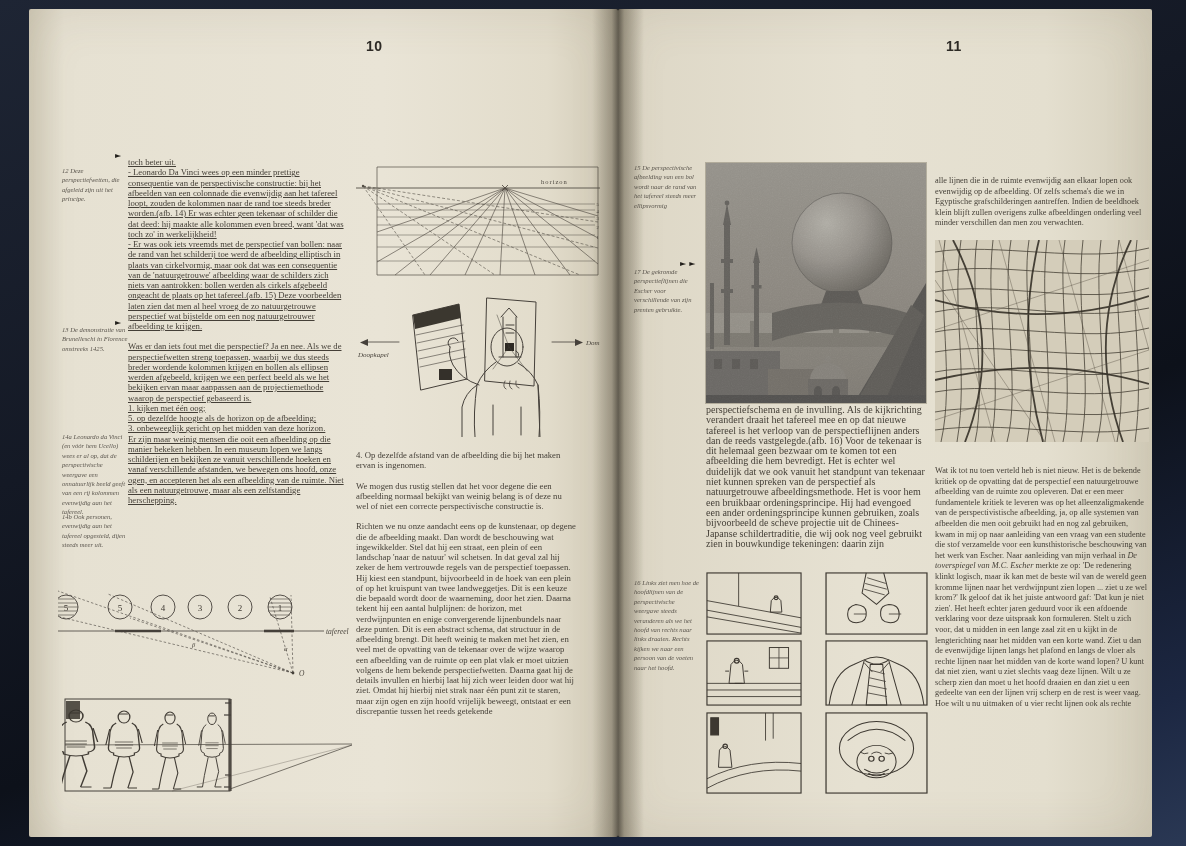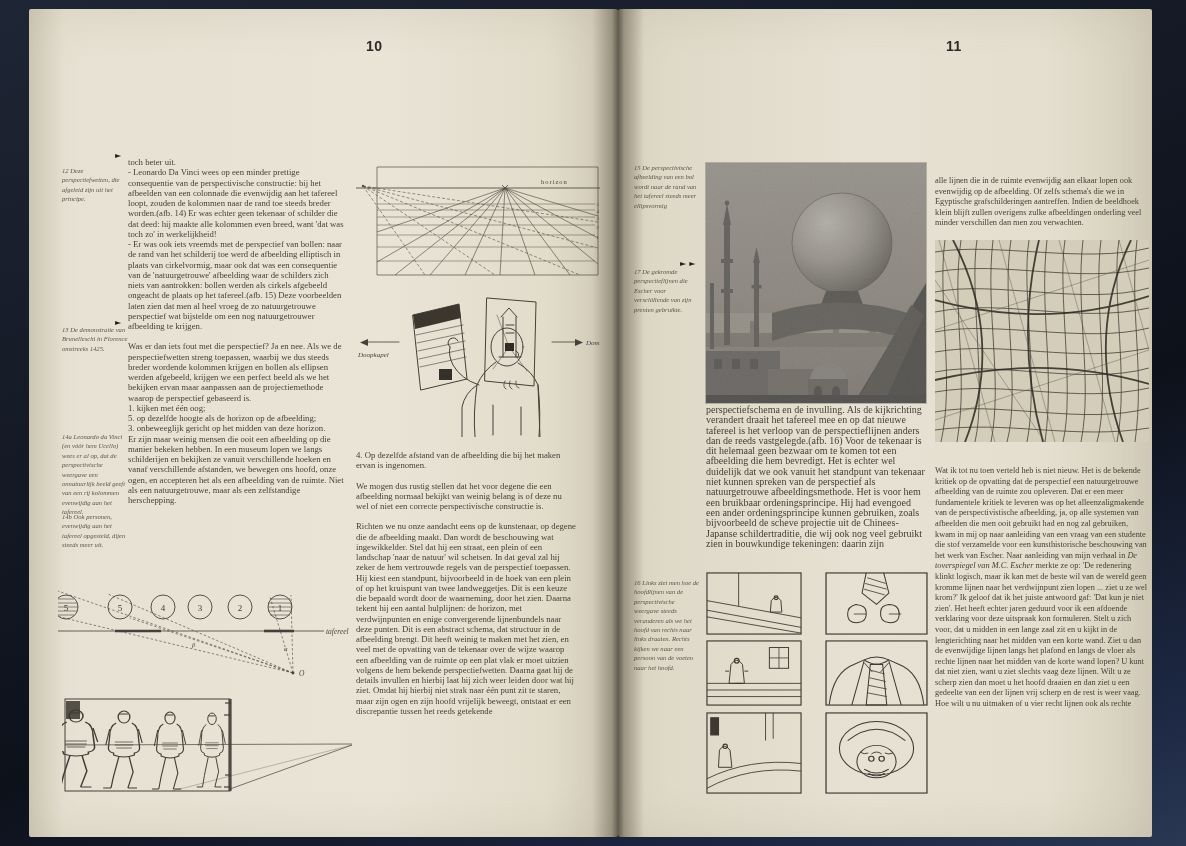--- a/index.html
+++ b/index.html
@@ -64,21 +64,21 @@
     <div class="pnum" style="left:337px;top:29px;">10</div>
 
     <div class="marrow" style="left:86px;top:143px;">►</div>
     <div class="marrow" style="left:86px;top:310px;">►</div>
 
     <div class="mnote" style="left:33px;top:157px;">12 Deze perspectiefwetten, die afgeleid zijn uit het principe.</div>
     <div class="mnote" style="left:33px;top:316px;">13 De demonstratie van Brunelleschi in Florence omstreeks 1425.</div>
     <div class="mnote" style="left:33px;top:423px;">14a Leonardo da Vinci (en vóór hem Ucello) wees er al op, dat de perspectivische weergave een onnatuurlijk beeld geeft van een rij kolommen evenwijdig aan het tafereel.</div>
     <div class="mnote" style="left:33px;top:503px;">14b Ook personen, evenwijdig aan het tafereel opgesteld, dijen steeds meer uit.</div>
 
-    <div class="col t10" style="left:99px;top:148px;width:218px;height:432px;">
+    <div class="col t10" style="left:99px;top:148px;width:218px;height:432px;text-decoration:underline;">
       <p>toch beter uit.</p>
       <p>- Leonardo Da Vinci wees op een minder prettige consequentie van de perspectivische constructie: bij het afbeelden van een colonnade die evenwijdig aan het tafereel loopt, zouden de kolommen naar de rand toe steeds breder worden.(afb. 14) Er was echter geen tekenaar of schilder die dat deed: hij maakte alle kolommen even breed, want 'dat was toch zo' in werkelijkheid!</p>
       <p>- Er was ook iets vreemds met de perspectief van bollen: naar de rand van het schilderij toe werd de afbeelding elliptisch in plaats van cirkelvormig, maar ook dat was een consequentie van de 'natuurgetrouwe' afbeelding waar de schilders zich niets van aantrokken: bollen werden als cirkels afgebeeld ongeacht de plaats op het tafereel.(afb. 15) Deze voorbeelden laten zien dat men al heel vroeg de zo natuurgetrouwe perspectief wat bijstelde om een nog natuurgetrouwer afbeelding te krijgen.</p>
       <p class="gap">Was er dan iets fout met die perspectief? Ja en nee. Als we de perspectiefwetten streng toepassen, waarbij we dus steeds breder wordende kolommen krijgen en bollen als ellipsen werden afgebeeld, krijgen we een perfect beeld als we het bekijken ervan maar aanpassen aan de projectiemethode waarop de perspectief gebaseerd is.</p>
       <p>1. kijken met één oog;</p>
       <p>5. op dezelfde hoogte als de horizon op de afbeelding;</p>
       <p>3. onbeweeglijk gericht op het midden van deze horizon.</p>
       <p>Er zijn maar weinig mensen die ooit een afbeelding op die manier bekeken hebben. In een museum lopen we langs schilderijen en bekijken ze vanuit verschillende hoeken en vanaf verschillende afstanden, we bewegen ons hoofd, onze ogen, en accepteren het als een afbeelding van de ruimte. Niet als een natuurgetrouwe, maar als een zelfstandige herschepping.</p>
     </div>
 

